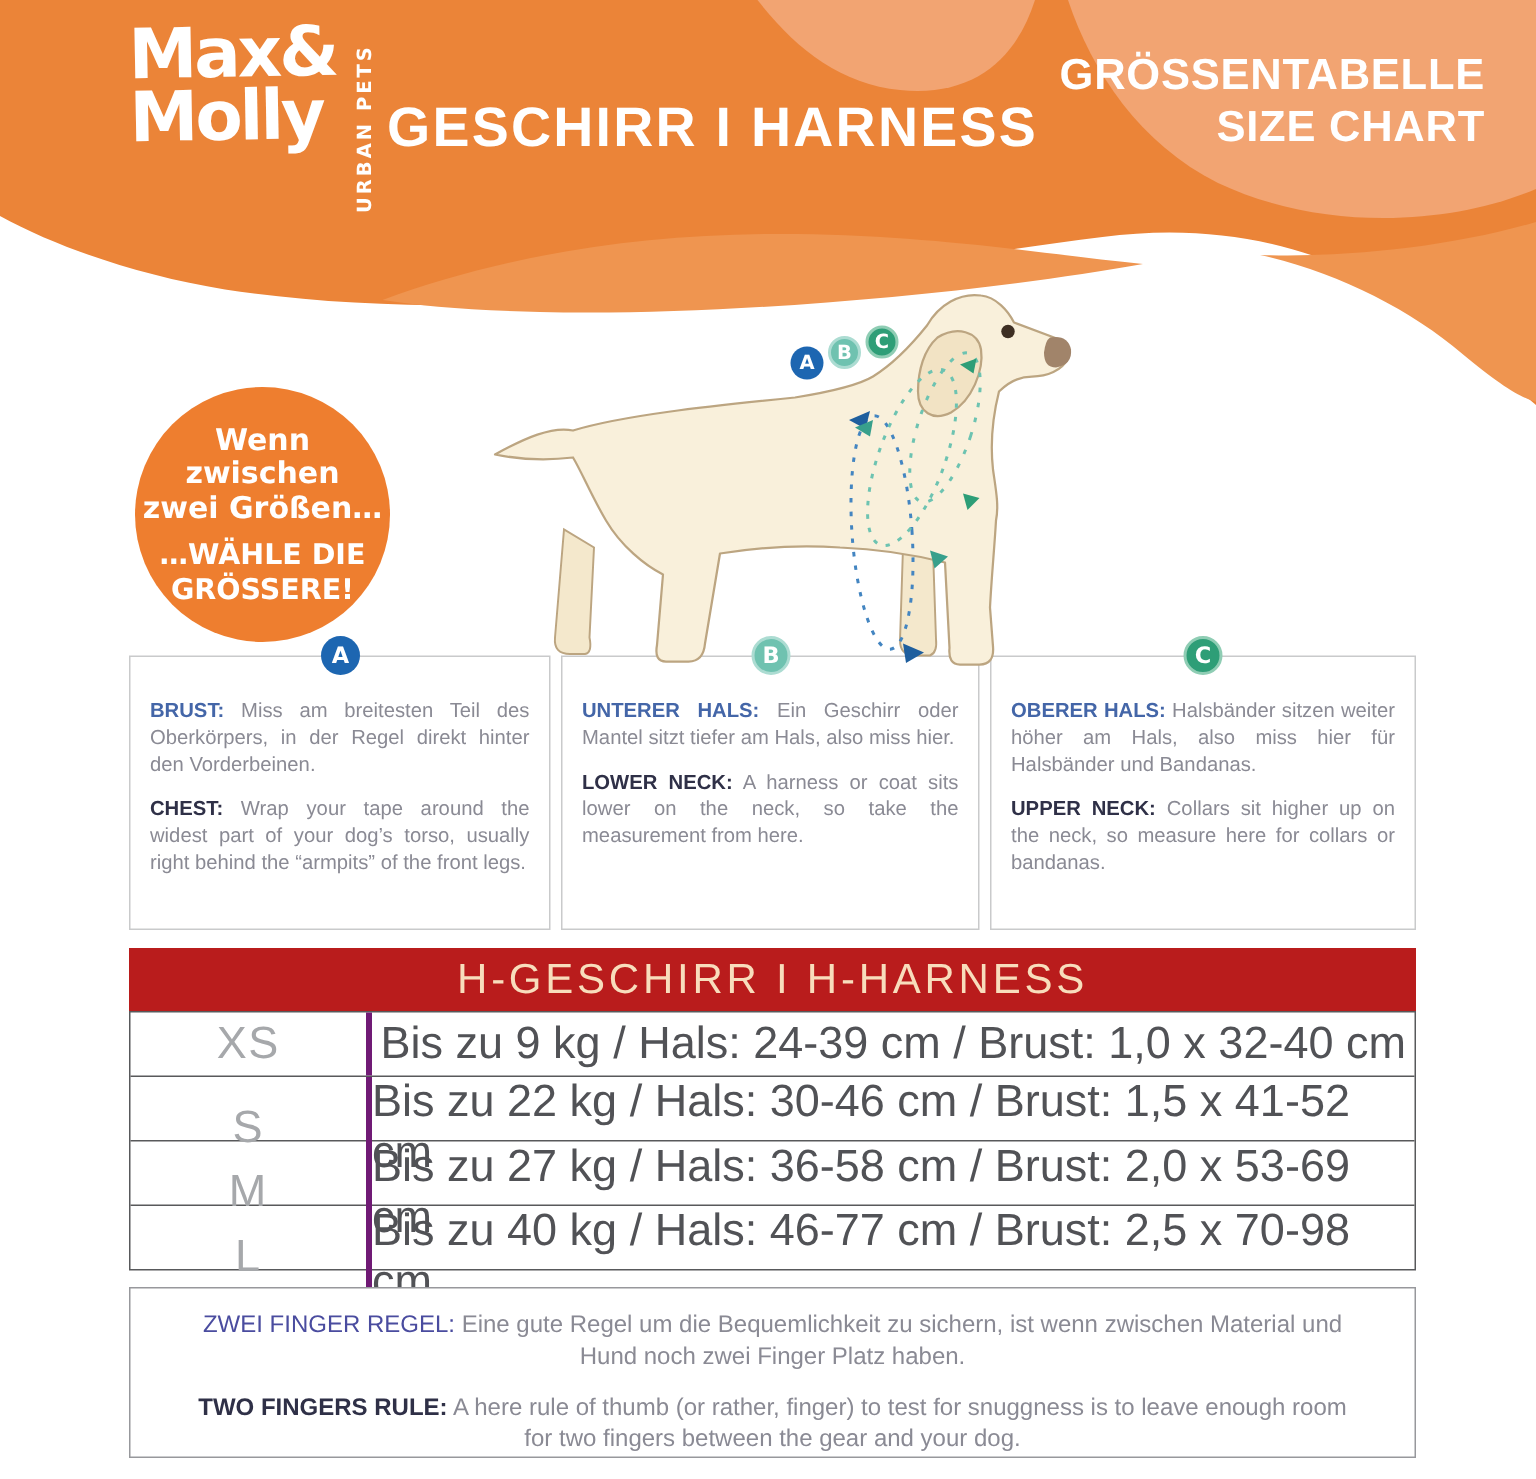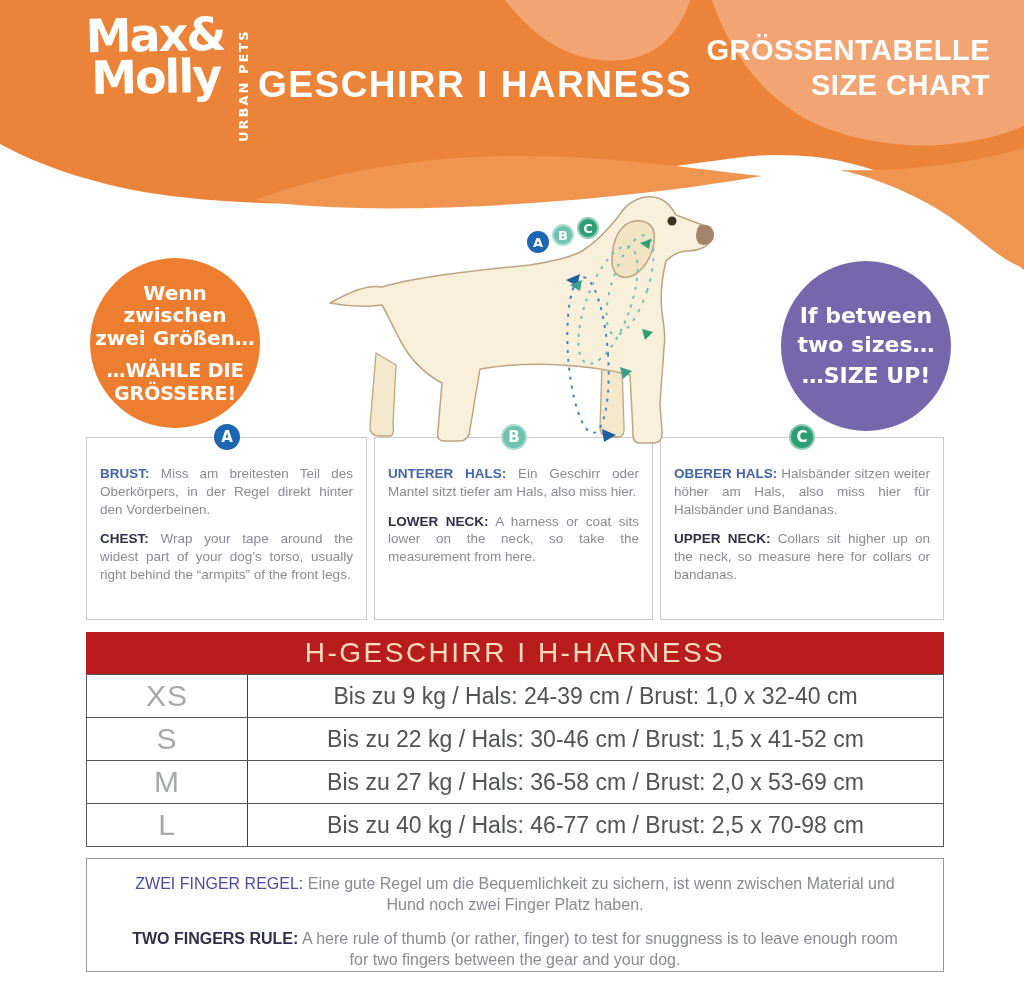--- a/index.html
+++ b/index.html
@@ -2,21 +2,21 @@
 <html><head>
 <meta charset="utf-8">
 <style>
   html,body { margin:0; padding:0; background:#ffffff; }
   .page {
     position:relative; width:1024px; height:986px; overflow:hidden;
     background:#ffffff; font-family:"Liberation Sans", sans-serif;
   }
   
   .header-svg { position:absolute; left:0; top:0; z-index:0; }
-  .logo { position:absolute; left:86px; top:14px; color:#fff; z-index:2;text-align:center; }
+  .logo { position:absolute; left:86px; top:14px; color:#fff; z-index:2; }
   .logo-main { font-family:"DejaVu Sans", sans-serif; font-weight:800; font-size:46px; line-height:0.92; letter-spacing:-2px; transform:rotate(-1deg); }
   .logo-sub { position:absolute; left:150px; top:128px; transform:rotate(-90deg); transform-origin:0 0;
               font-family:"DejaVu Sans", sans-serif; font-weight:700; font-size:13px; letter-spacing:2px; white-space:nowrap; }
   .page-title { position:absolute; left:258px; top:64px; color:#fff; font-size:37px; font-weight:700; letter-spacing:1.5px; z-index:2; }
   .right-title { position:absolute; right:34px; top:33px; text-align:right; color:#fff; font-size:29px; font-weight:700; line-height:1.22; letter-spacing:0.5px; z-index:2; }
   
   .tip { position:absolute; width:170px; height:170px; border-radius:50%; color:#fff; text-align:center;
          display:flex; flex-direction:column; justify-content:center; z-index:1;
          font-family:"DejaVu Sans", sans-serif; }
   .tip-de { left:90px; top:258px; background:#EE7E2F; }
@@ -46,23 +46,23 @@
   .badge-b { background:#6FC2B0; border:2px solid #ACDCD2; }
   .badge-c { background:#2E9E77; border:2px solid #8FCDB4; }
   .pos-ba { left:214px; } .pos-bb { left:501px; } .pos-bc { left:789px; }
   
   .tbl-header { position:absolute; left:86px; top:632px; width:858px; height:42px; background:#b91c1c;
                 color:#F8DDBC; display:flex; align-items:center; justify-content:center;
                 font-size:28px; font-weight:400; letter-spacing:2.5px; z-index:1; box-sizing:border-box; }
   .tbl-body { position:absolute; left:86px; top:674px; width:858px; border:1px solid #58595B; box-sizing:border-box; z-index:1; }
   .trow { display:grid; grid-template-columns:161px 1fr; height:42px; border-bottom:1px solid #58595B; }
   .trow:last-child { border-bottom:none; }
-  .size-cell { display:flex; align-items:center; justify-content:center; border-right:1px solid #701a75;
+  .size-cell { display:flex; align-items:center; justify-content:center; border-right:4px solid #701a75;
                font-size:30px; font-weight:300; color:#A6A8AB; letter-spacing:1px; }
-  .spec-cell { display:flex; align-items:center; justify-content:center; font-size:23px; color:#515256; }
+  .spec-cell { display:flex; align-items:center; justify-content:center; font-size:30px; color:#515256; }
   
   .rule-box { position:absolute; left:86px; top:858px; width:858px; height:114px; border:1px solid #97989C;
               box-sizing:border-box; background:#fff; text-align:center; padding:14px 34px 0; z-index:1; }
   .rule-box p { margin:0 0 13px; font-size:16px; line-height:1.32; color:#8A8A94; }
   .lblde2 { color:#4A4C9F; font-weight:400; }
 </style>
 </head>
 <body>
 
 <div class="page">
@@ -90,25 +90,20 @@
     <div>SIZE CHART</div>
   </div>
 
   <div class="tip tip-de">
     <div class="t-line">Wenn</div>
     <div class="t-line">zwischen</div>
     <div class="t-line">zwei Größen…</div>
     <div class="t-bold">…WÄHLE DIE GRÖSSERE!</div>
   </div>
 
-  <div class="tip tip-en">
-    <div class="t-line">If between</div>
-    <div class="t-line">two sizes…</div>
-    <div class="t-bold">…SIZE UP!</div>
-  </div>
 
   <div class="mbox mbox-a">
     <p><span class="lblde">BRUST:</span> <span>Miss am breitesten Teil des Oberkörpers, in der Regel direkt hinter den Vorderbeinen.</span></p>
     <p><span class="lblen">CHEST:</span> <span>Wrap your tape around the widest part of your dog’s torso, usually right behind the “armpits” of the front legs.</span></p>
   </div>
   <div class="mbox mbox-c">
     <p><span class="lblde">OBERER HALS:</span> <span>Halsbänder sitzen weiter höher am Hals, also miss hier für Halsbänder und Bandanas.</span></p>
     <p><span class="lblen">UPPER NECK:</span> <span>Collars sit higher up on the neck, so measure here for collars or bandanas.</span></p>
   </div>
   <div class="mbox mbox-b">

